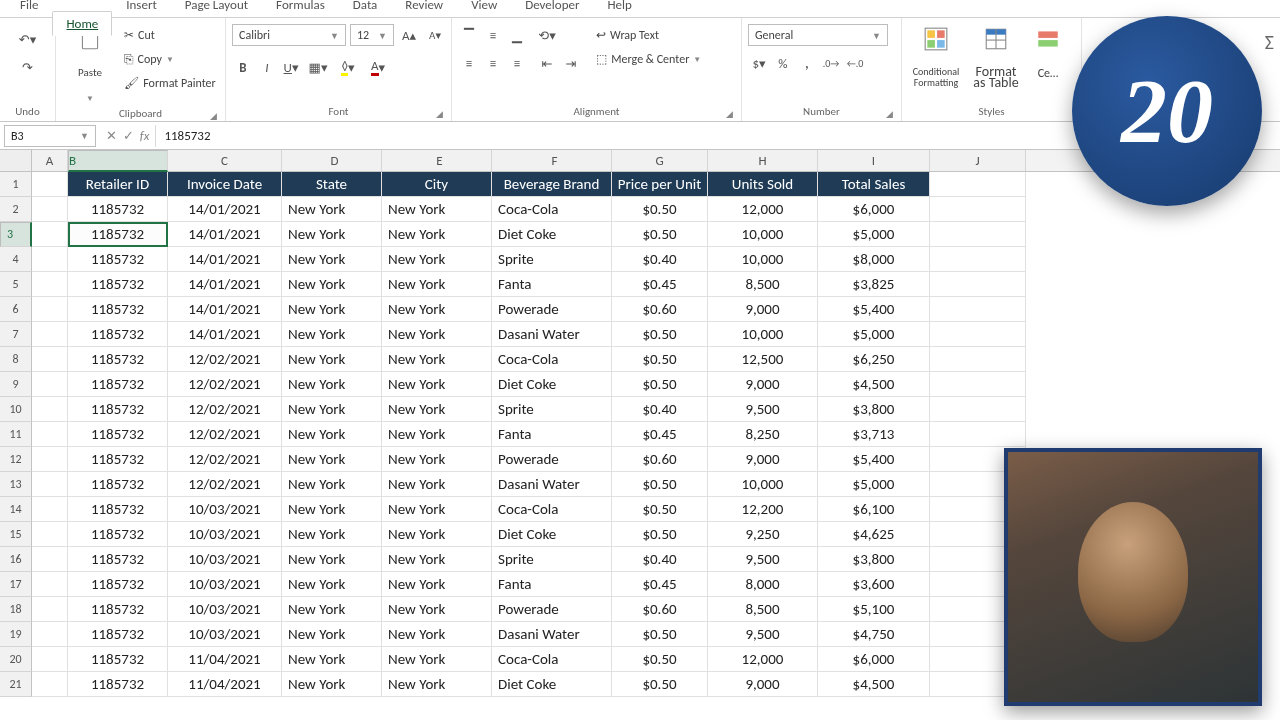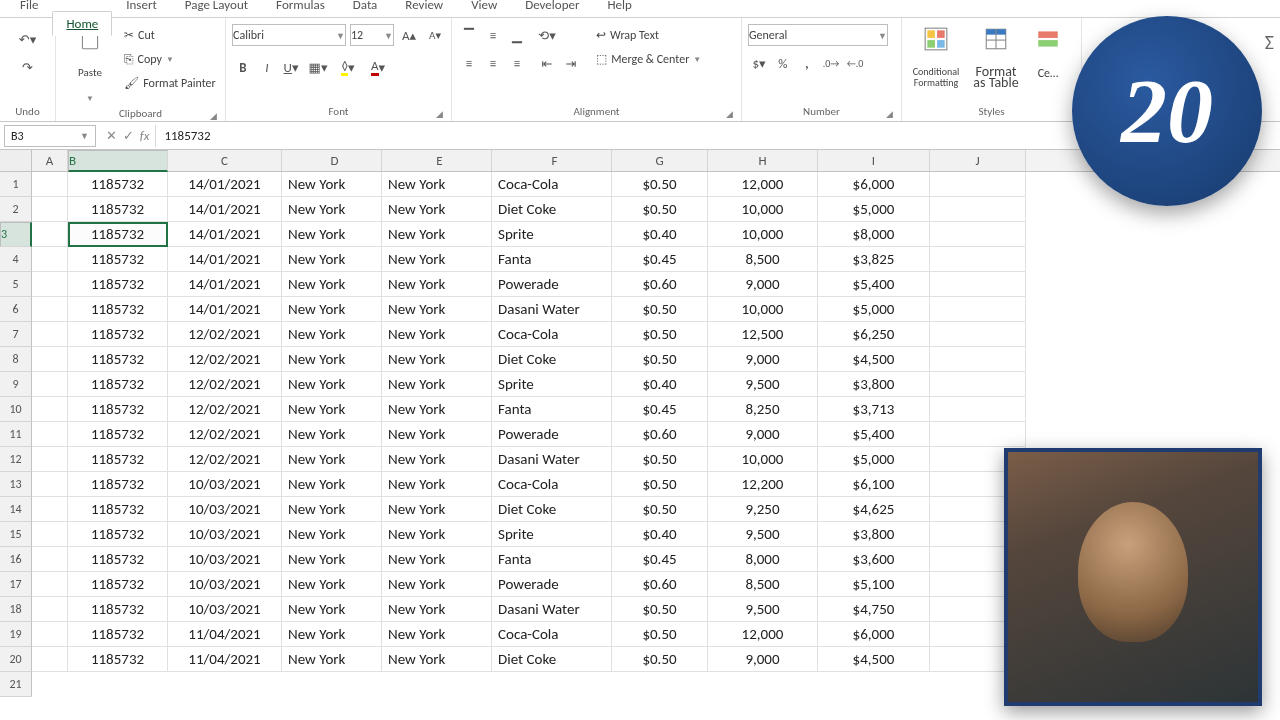--- a/index.html
+++ b/index.html
@@ -14,21 +14,21 @@
   .ribbon { display: flex; height: 104px; border-bottom: 1px solid #c7c7c7; background: #fff; }
   .group { border-right: 1px solid #e3e3e3; padding: 2px 6px 0 6px; display: flex; flex-direction: column; justify-content: space-between; }
   .group-body { display: flex; align-items: flex-start; gap: 4px; flex: 1; padding-top: 4px;}
   .group-label { text-align: center; font-size: 11px; color: #666; padding: 2px 0 3px; position: relative; }
   .group-label .launcher { position: absolute; right: 2px; bottom: 2px; font-size: 9px; color: #888;}
   .vstack { display: flex; flex-direction: column; gap: 2px; font-size: 12px; color: #444;}
   .vstack .row { display:flex; align-items:center; gap:4px; height:22px; padding:0 2px;}
   .bigbtn { display:flex; flex-direction:column; align-items:center; justify-content:center; width:56px; gap:14px; font-size:11px; color:#444; padding:2px 0;}
   .bigbtn svg { width:26px; height:26px; }
   .iconbtn { width:22px; height:22px; display:inline-flex; align-items:center; justify-content:center; color:#555; }
-  .sel { display:flex; align-items:center; border:1px solid #bdbdbd; height:22px; background:#fff; font-size:12px; padding:0 0; color:#444; justify-content:space-between;}
+  .sel { display:flex; align-items:center; border:1px solid #bdbdbd; height:22px; background:#fff; font-size:12px; padding:0 6px; color:#444; justify-content:space-between;}
   .sel .arrow { font-size:9px; color:#888; margin-left:6px;}
   .font-row { display:flex; gap:4px; margin-bottom:4px;}
   .btnrow { display:flex; gap:2px; }
 
   
   .formula-bar { display:flex; align-items:center; height:28px; border-bottom:1px solid #c5c5c5; background:#fff; }
   .name-box { width:92px; border:1px solid #bdbdbd; height:22px; margin:0 4px; display:flex; align-items:center; padding:0 6px; font-size:12px; background:#fff; justify-content:space-between;gap:32px;}
   .fb-icons { display:flex; gap:6px; color:#888; padding:0 6px; border-right:1px solid #d8d8d8; height:22px; align-items:center;}
   .fb-input { flex:1; padding:0 8px; font-size:13px; color:#222;}
   
@@ -286,20 +286,32 @@
         <div class="rowhead">15</div>
         <div class="rowhead">16</div>
         <div class="rowhead">17</div>
         <div class="rowhead">18</div>
         <div class="rowhead">19</div>
         <div class="rowhead">20</div>
         <div class="rowhead">21</div>
       </div>
     <div class="cells" id="cells">
       <div class="active-cell-box" style="left:36px;top:50px;width:100px;height:25px;"></div>
+    <div class="datarow">
+          <div class="cell c-A"></div>
+          <div class="cell c-B hdr">Retailer ID</div>
+          <div class="cell c-C hdr">Invoice Date</div>
+          <div class="cell c-D hdr">State</div>
+          <div class="cell c-E hdr">City</div>
+          <div class="cell c-F hdr">Beverage Brand</div>
+          <div class="cell c-G hdr">Price per Unit</div>
+          <div class="cell c-H hdr">Units Sold</div>
+          <div class="cell c-I hdr">Total Sales</div>
+          <div class="cell c-J"></div>
+        </div>
         <div class="datarow">
           <div class="cell c-A"></div>
           <div class="cell c-B">1185732</div>
           <div class="cell c-C">14/01/2021</div>
           <div class="cell c-D">New York</div>
           <div class="cell c-E">New York</div>
           <div class="cell c-F">Coca-Cola</div>
           <div class="cell c-G">$0.50</div>
           <div class="cell c-H">12,000</div>
           <div class="cell c-I">$6,000</div>

